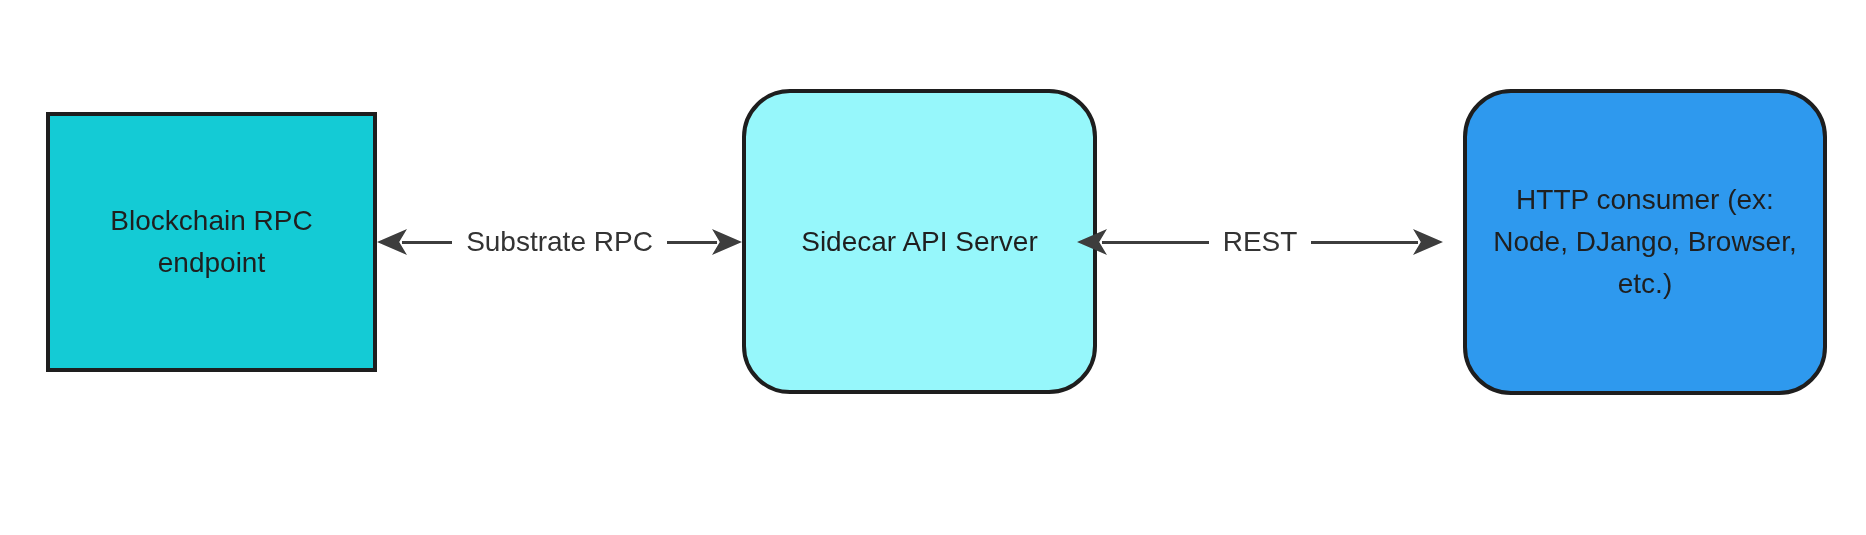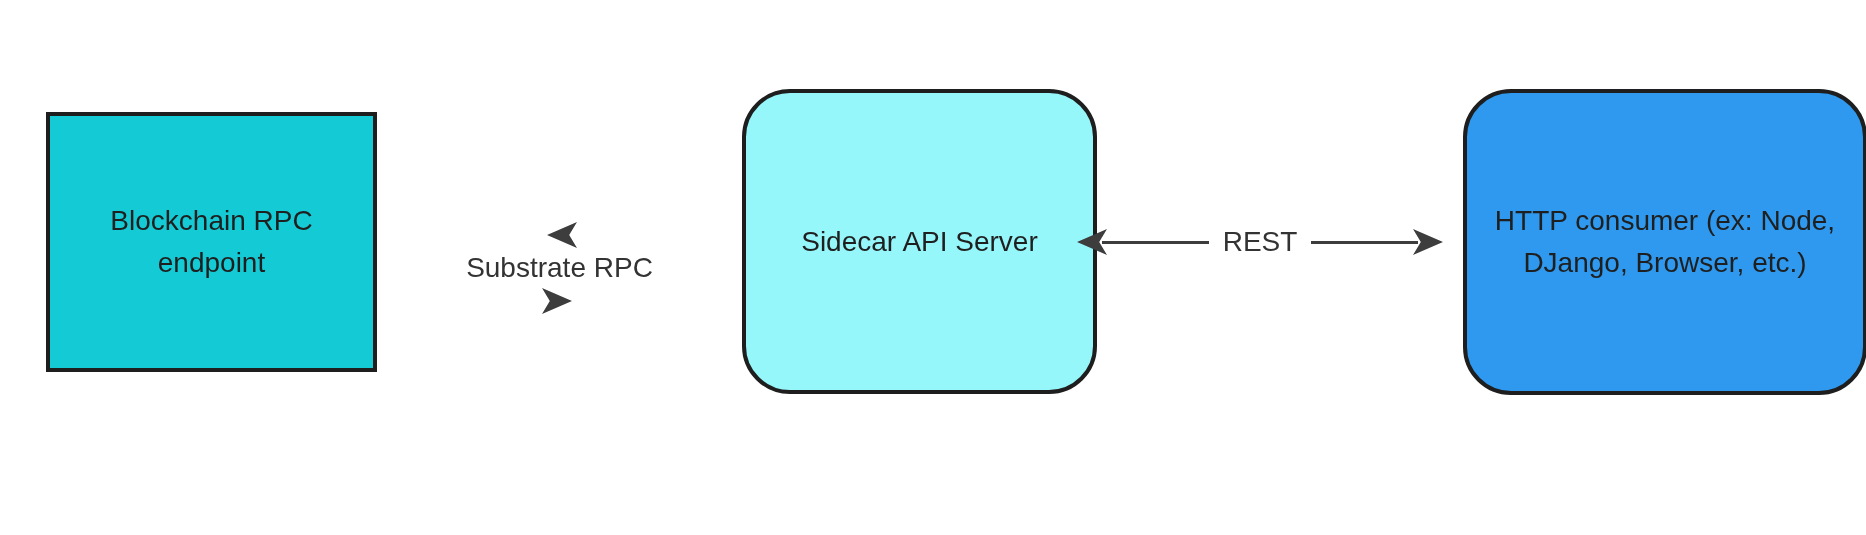--- a/index.html
+++ b/index.html
@@ -43,37 +43,36 @@
     left: 742px;
     top: 89px;
     width: 355px;
     height: 305px;
     padding: 0 24px;
     border-radius: 48px;
   }
   .node-consumer {
     left: 1463px;
     top: 89px;
-    width: 404px;
+    width: 364px;
     height: 306px;
     padding: 8px 8px;
     border-radius: 48px;
   }
   
   .edge {
     position: absolute;
     height: 40px;
     display: flex;
     align-items: center;
   }
   .edge-1 {
     left: 377px;
     top: 222px;
     width: 365px;
-    flex-direction: column;
   }
   .edge-2 {
     left: 1077px;
     top: 222px;
     width: 366px;
   }
   .edge-line {
     flex: 1 1 auto;
     height: 3px;
     background: #3d3d3d;

